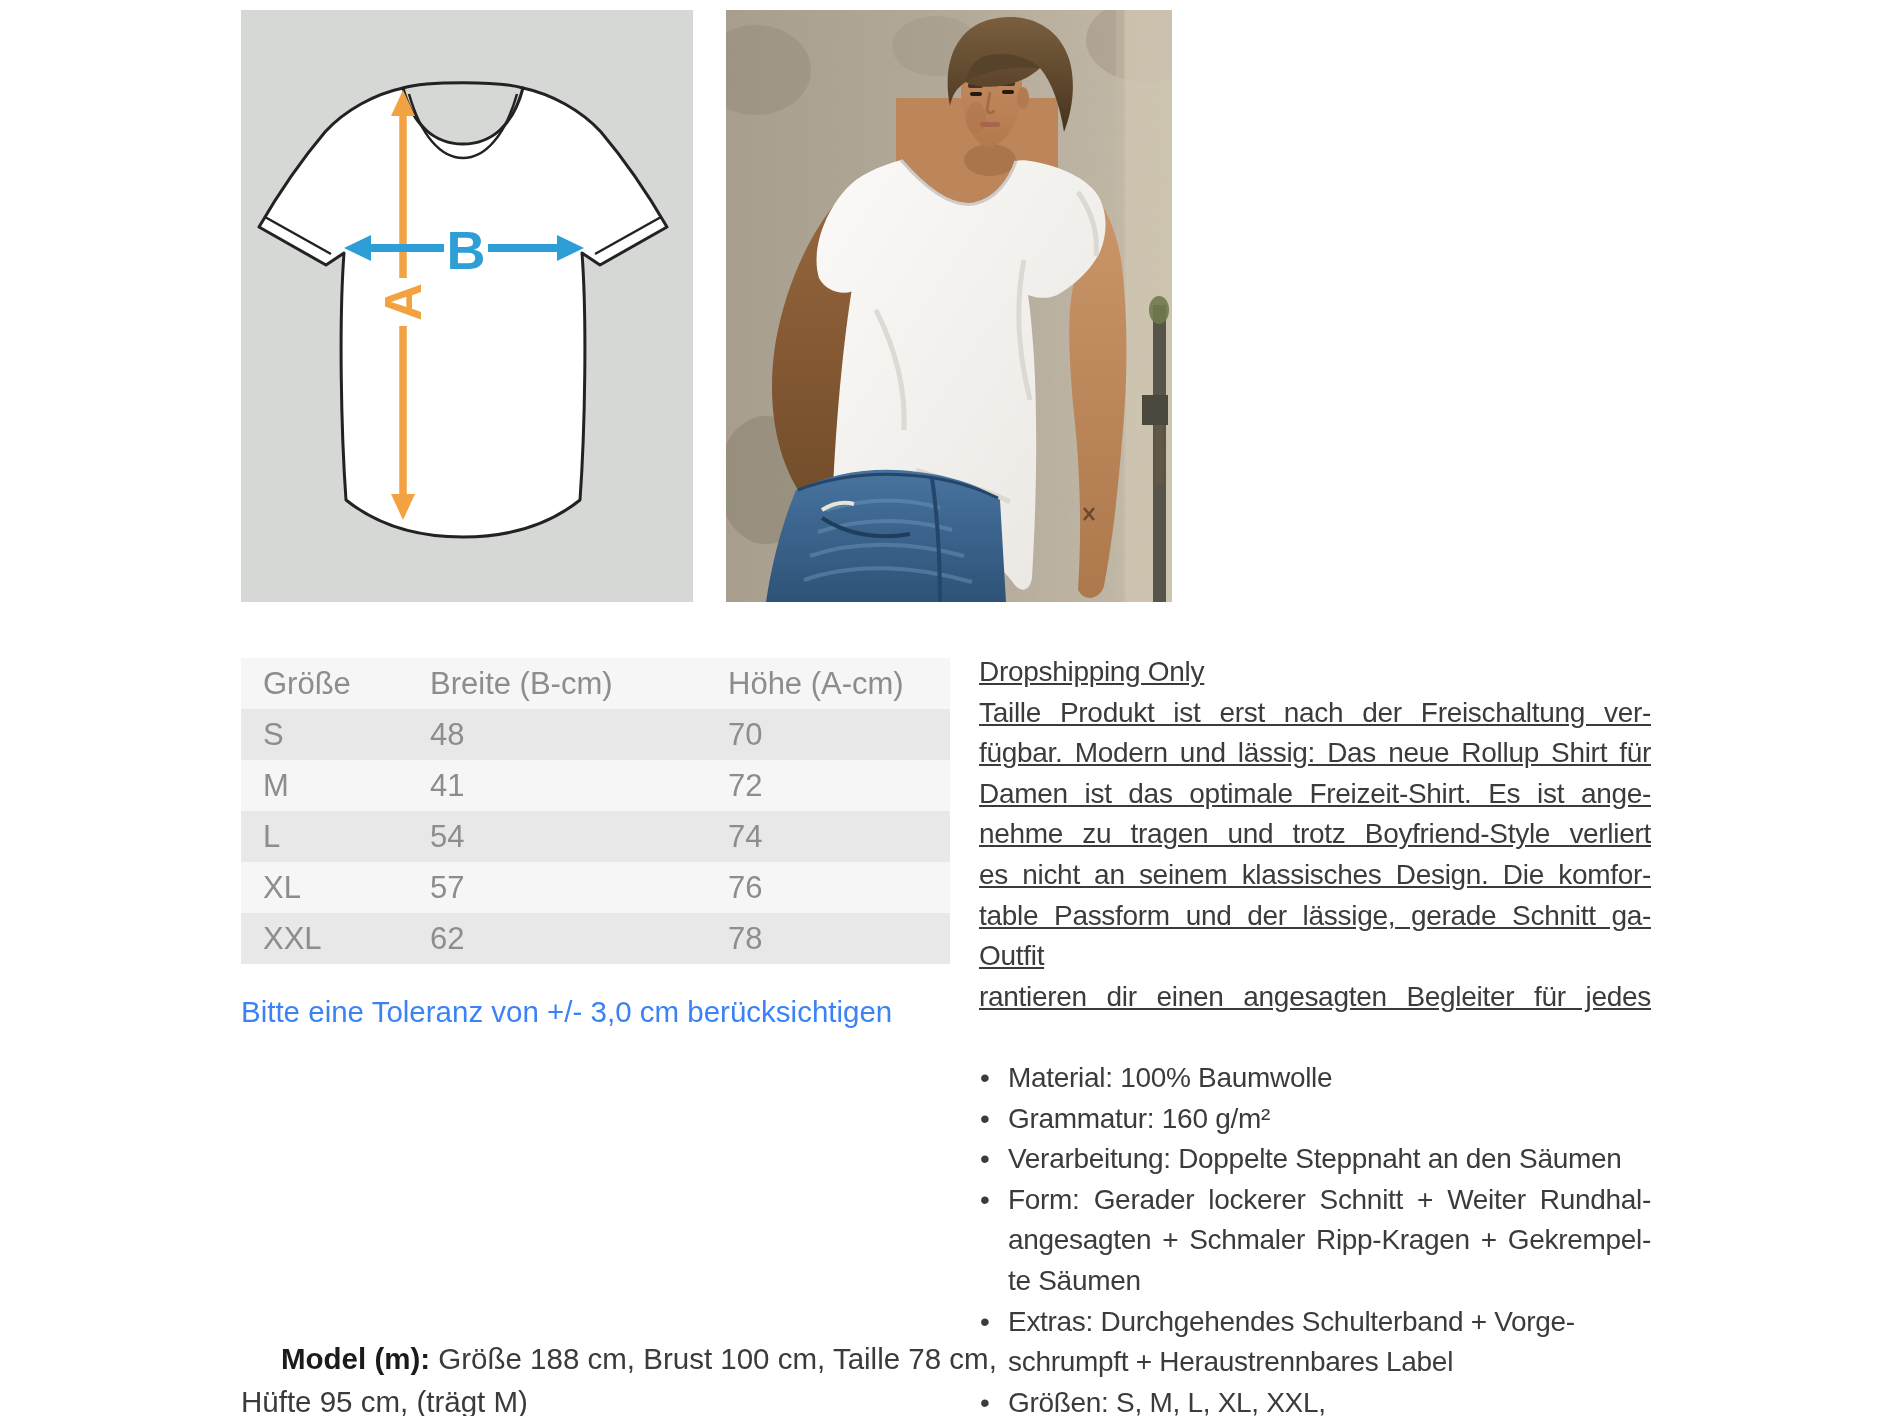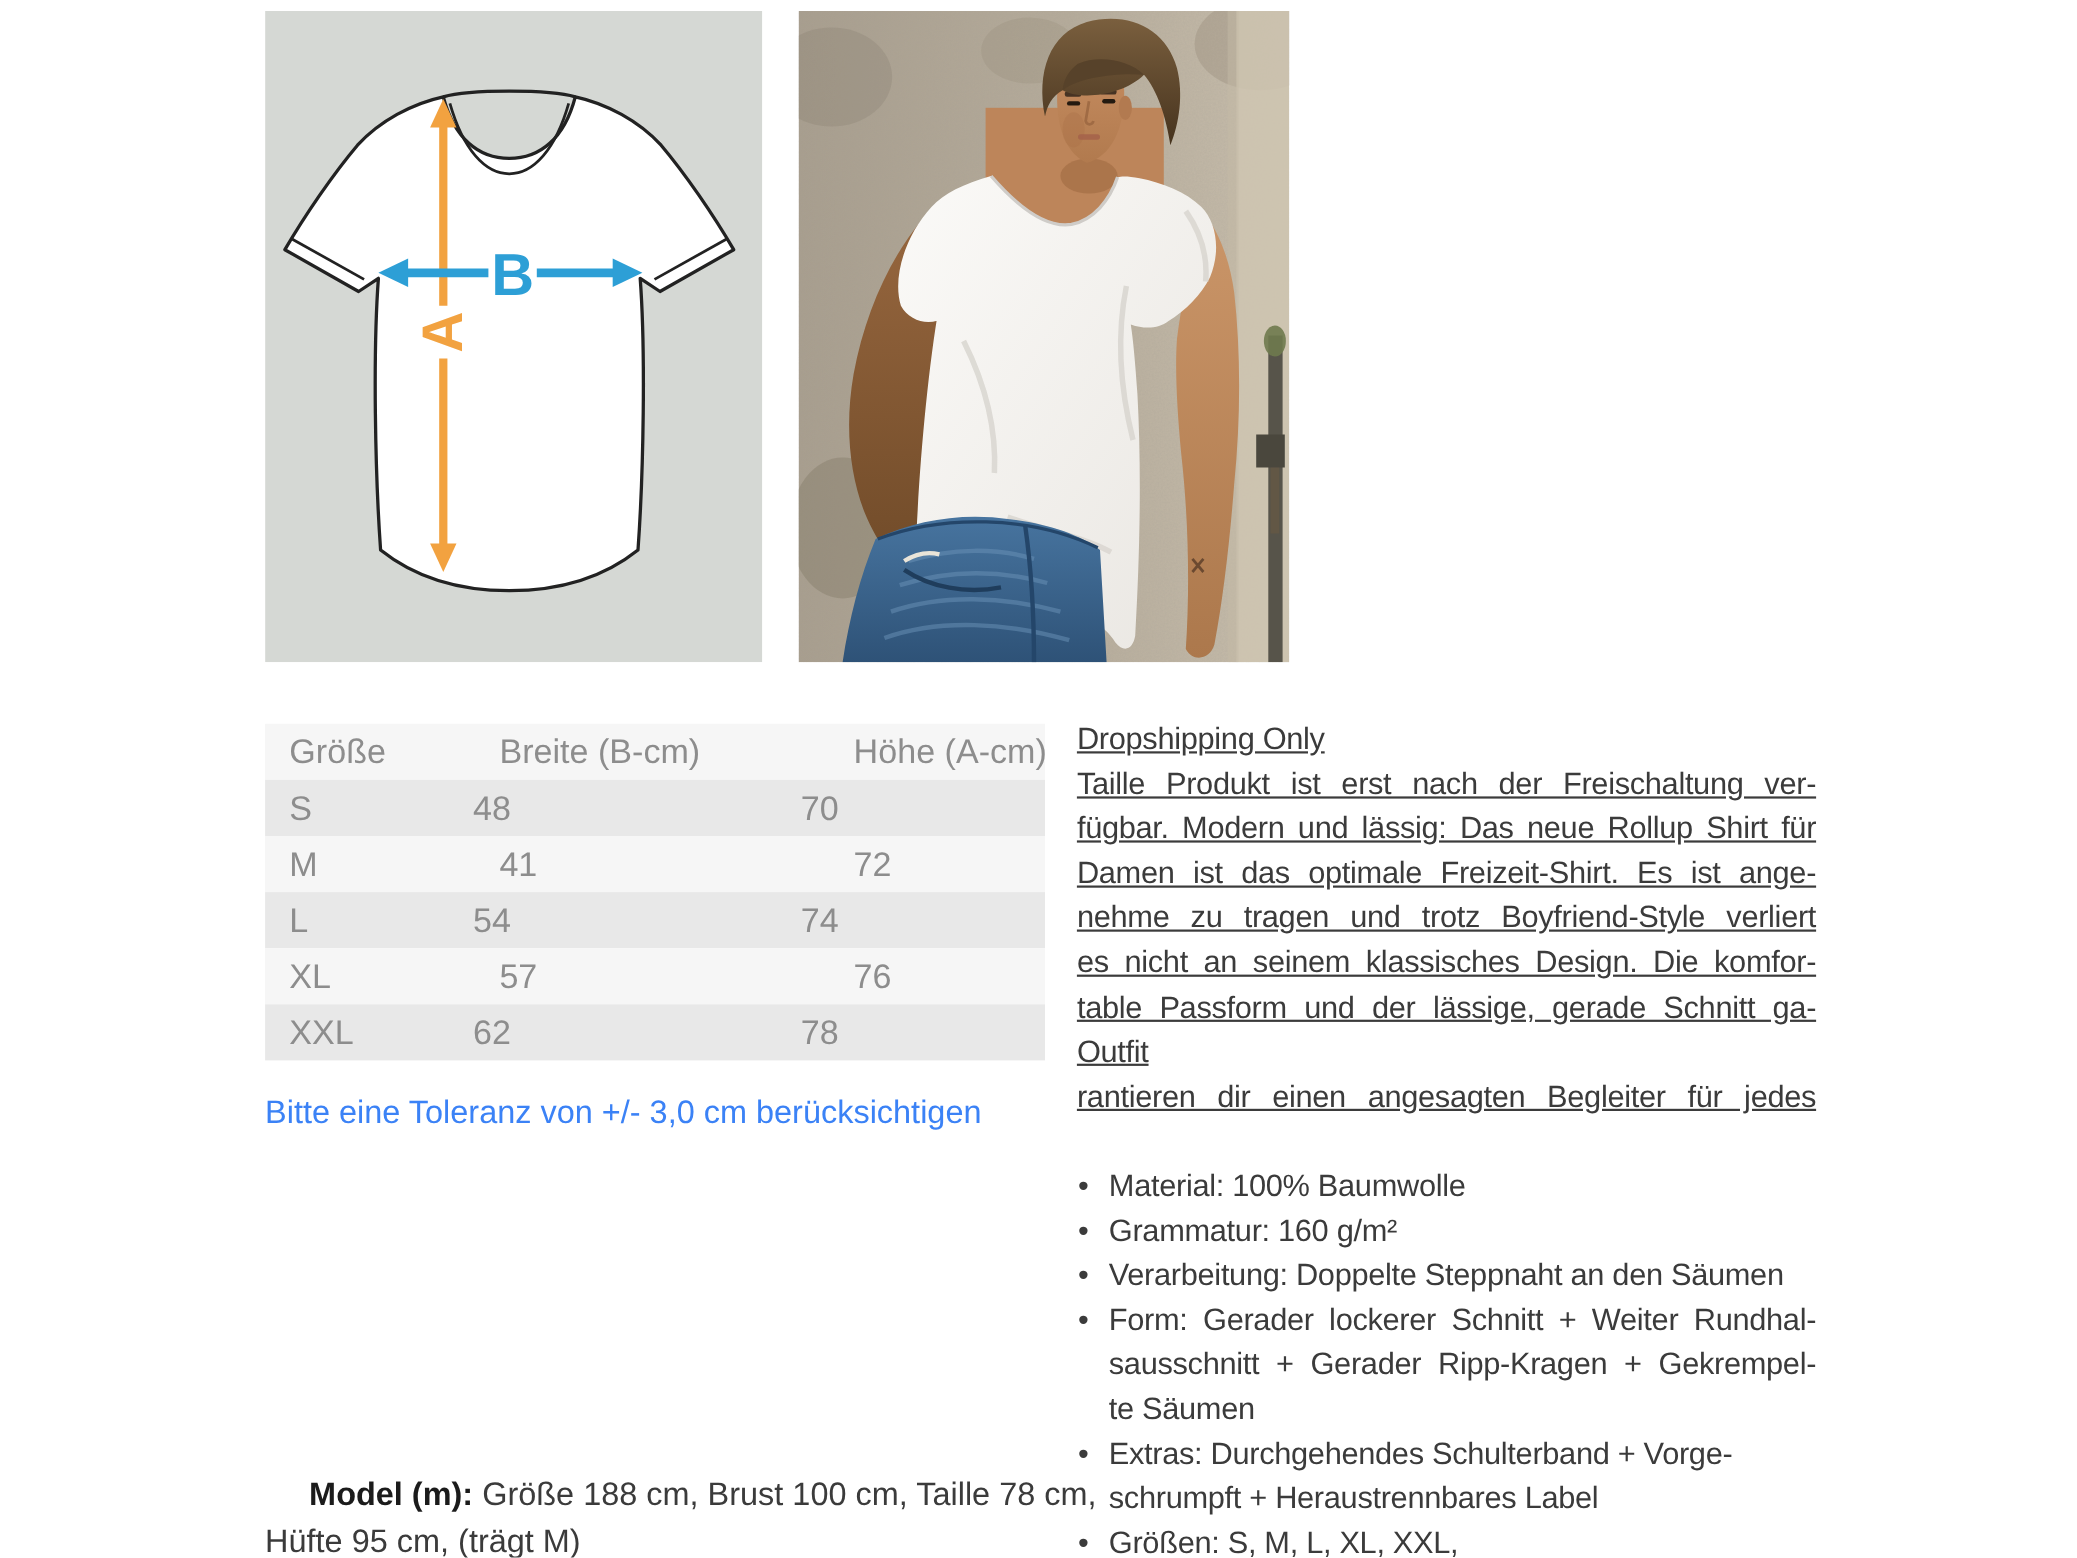--- a/index.html
+++ b/index.html
@@ -10,21 +10,21 @@
   
   .diagram-panel{position:absolute;left:241px;top:10px;width:452px;height:592px;}
   .photo-panel{position:absolute;left:726px;top:10px;width:446px;height:592px;}
   .diagram-panel svg,.photo-panel svg{display:block;}
 
   
   .size-table{position:absolute;left:241px;top:658px;width:709px;
               font-size:31px;color:#8d8d8d;}
   .trow{display:grid;grid-template-columns:189px 298px 222px;height:51px;line-height:51px;}
   .trow .c1{padding-left:22px;}
-  .trow.light{background:#f6f6f6;gap:24px;}
+  .trow.light{background:#f6f6f6;}
   .trow.dark{background:#e8e8e8;}
 
   .tolerance{position:absolute;left:241px;top:995px;font-size:29.5px;color:#3b82f6;}
 
   .model-info{position:absolute;left:241px;top:1337px;font-size:29.5px;
               line-height:43px;color:#3b3b3b;}
   .model-info .mbold{font-weight:700;color:#1b1b1b;margin-left:40px;}
 
   
   .description{position:absolute;left:975px;top:652px;width:676px;
@@ -278,21 +278,21 @@
       <span>Grammatur: 160 g/m²</span>
     </div>
     <div class="bullet-line">
       <span class="dot">•</span>
       <span>Verarbeitung: Doppelte Steppnaht an den Säumen</span>
     </div>
     <div class="bullet-line jst">
       <span class="dot">•</span>
       <span>Form: Gerader lockerer Schnitt + Weiter Rundhal-</span>
     </div>
-    <div class="cont-line jst">sausschnitt + Gerader Ripp-Kragen + Gekrempel-</div>
+    <div class="cont-line jst">angesagten + Schmaler Ripp-Kragen + Gekrempel-</div>
     <div class="cont-line">te Säumen</div>
     <div class="bullet-line">
       <span class="dot">•</span>
       <span>Extras: Durchgehendes Schulterband + Vorge-</span>
     </div>
     <div class="cont-line">schrumpft + Heraustrennbares Label</div>
     <div class="bullet-line">
       <span class="dot">•</span>
       <span>Größen:  S, M, L, XL, XXL,</span>
     </div>

